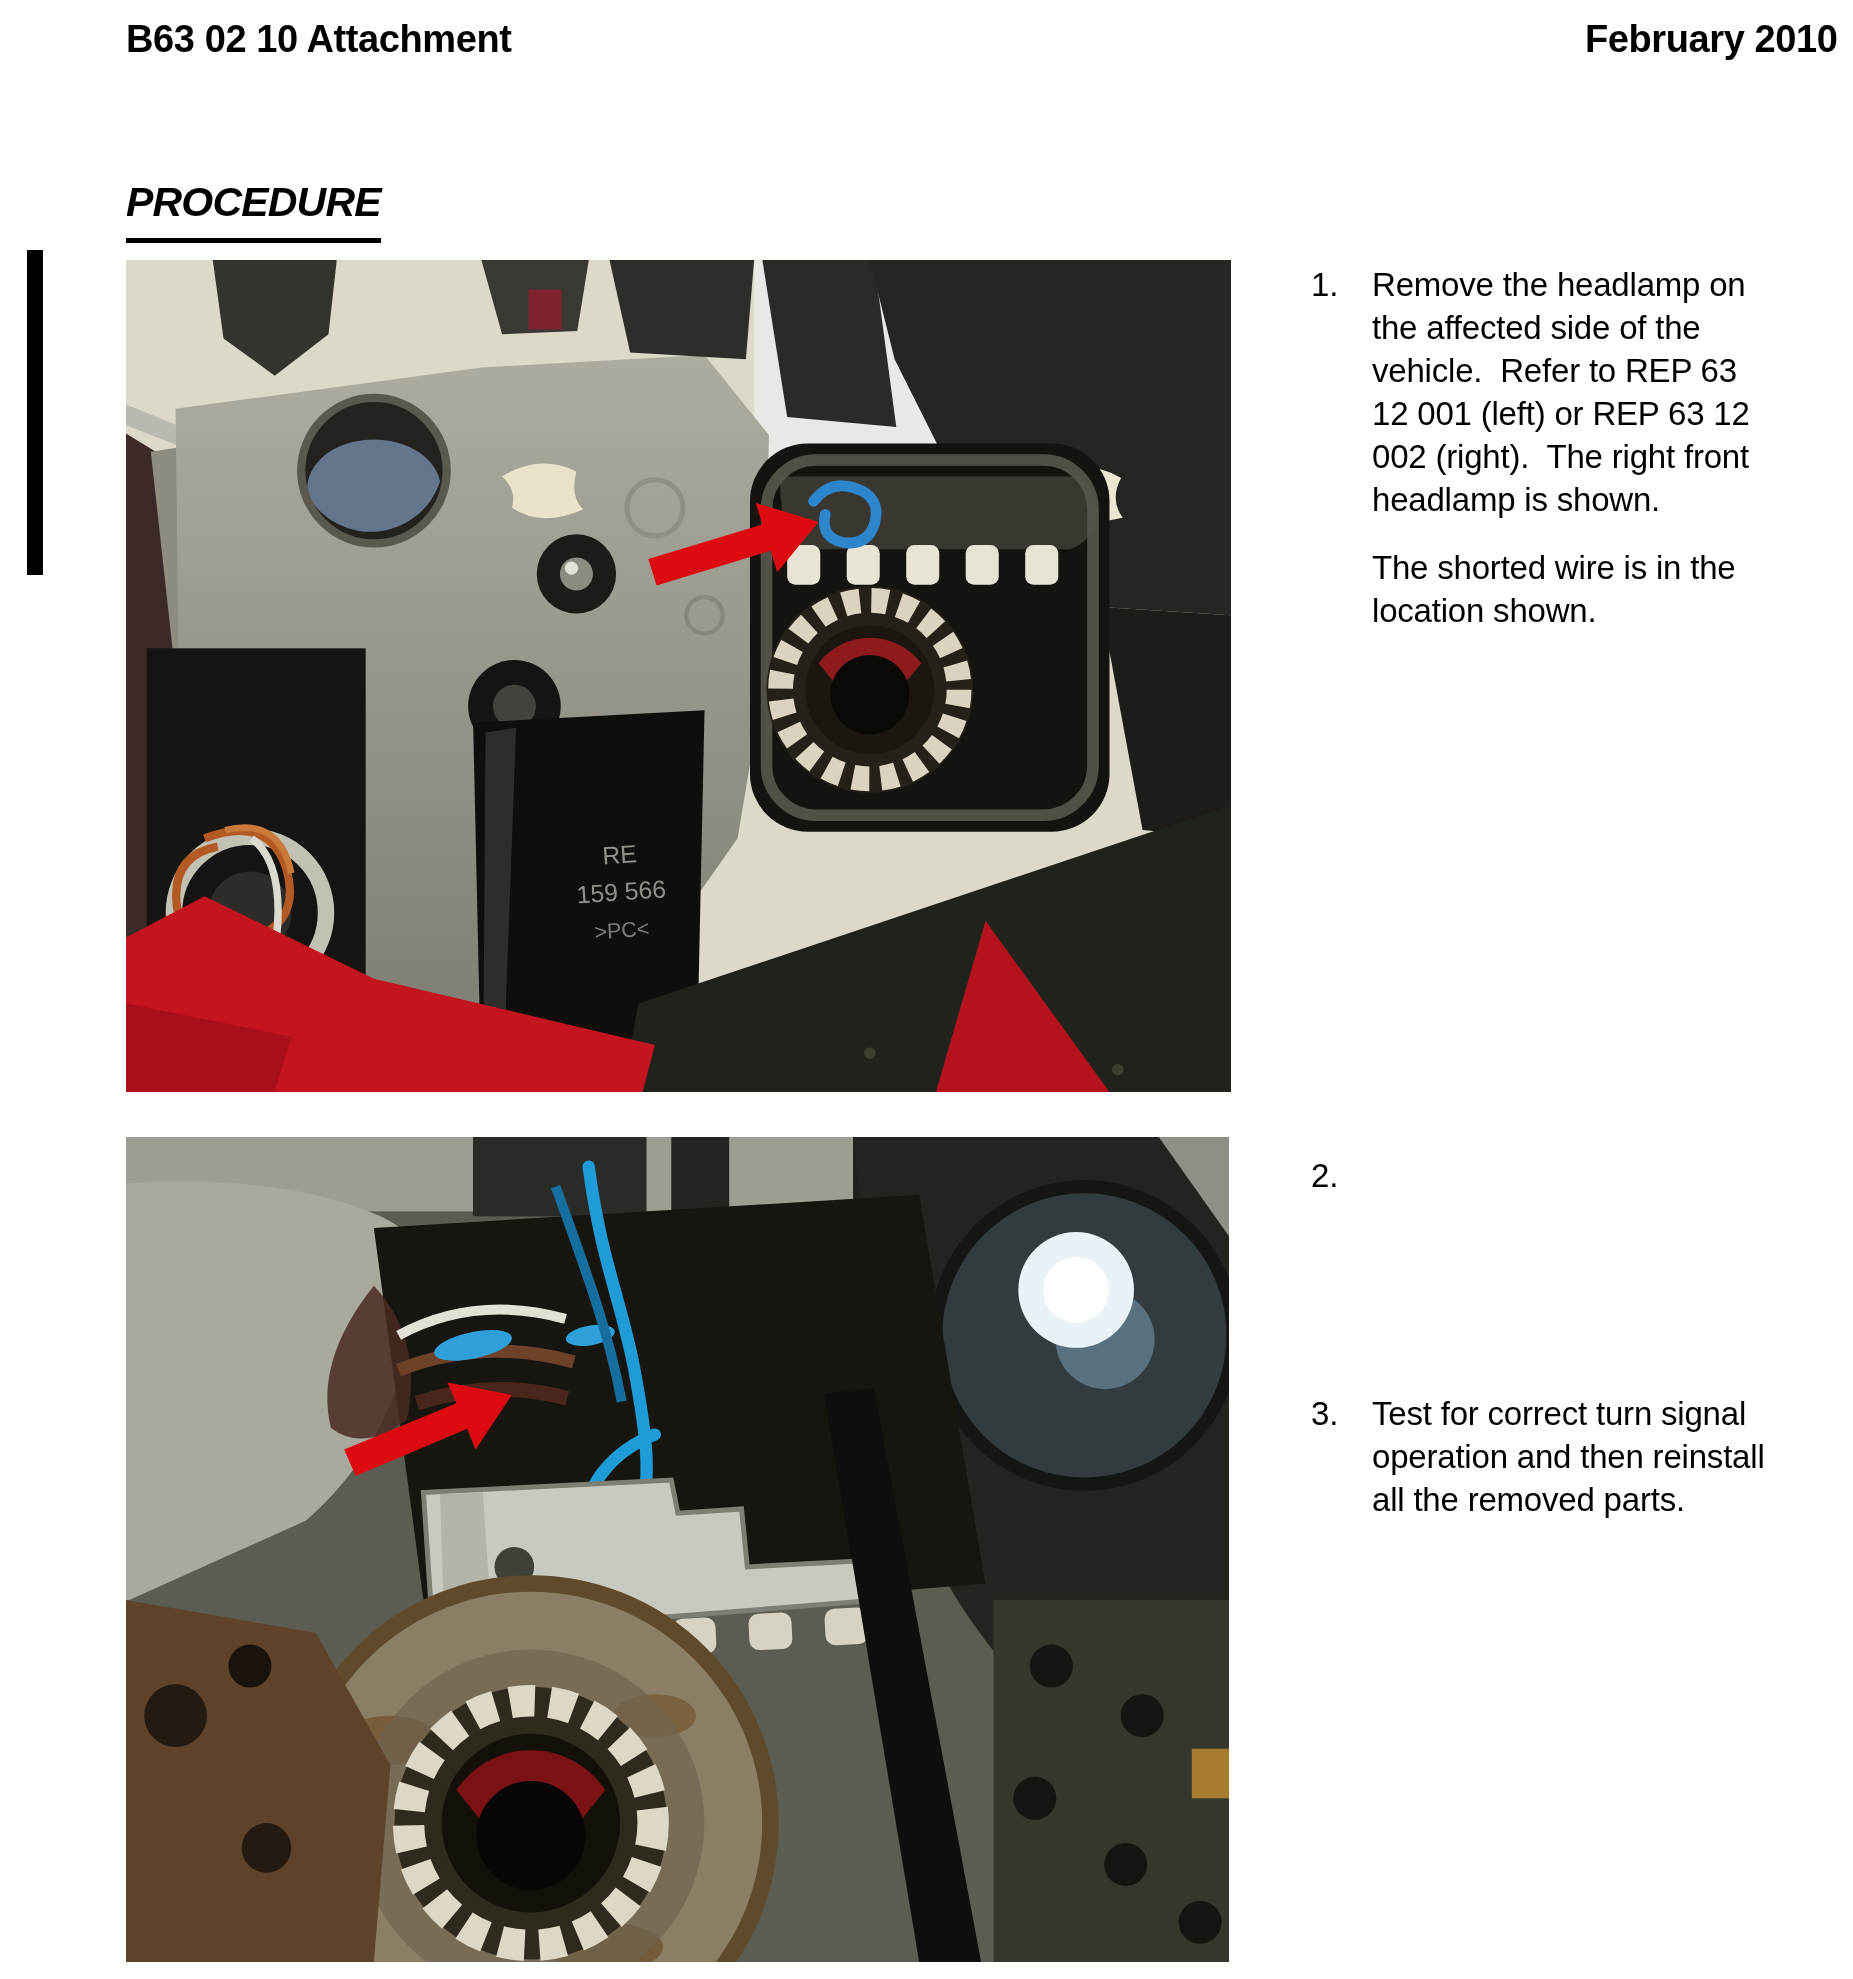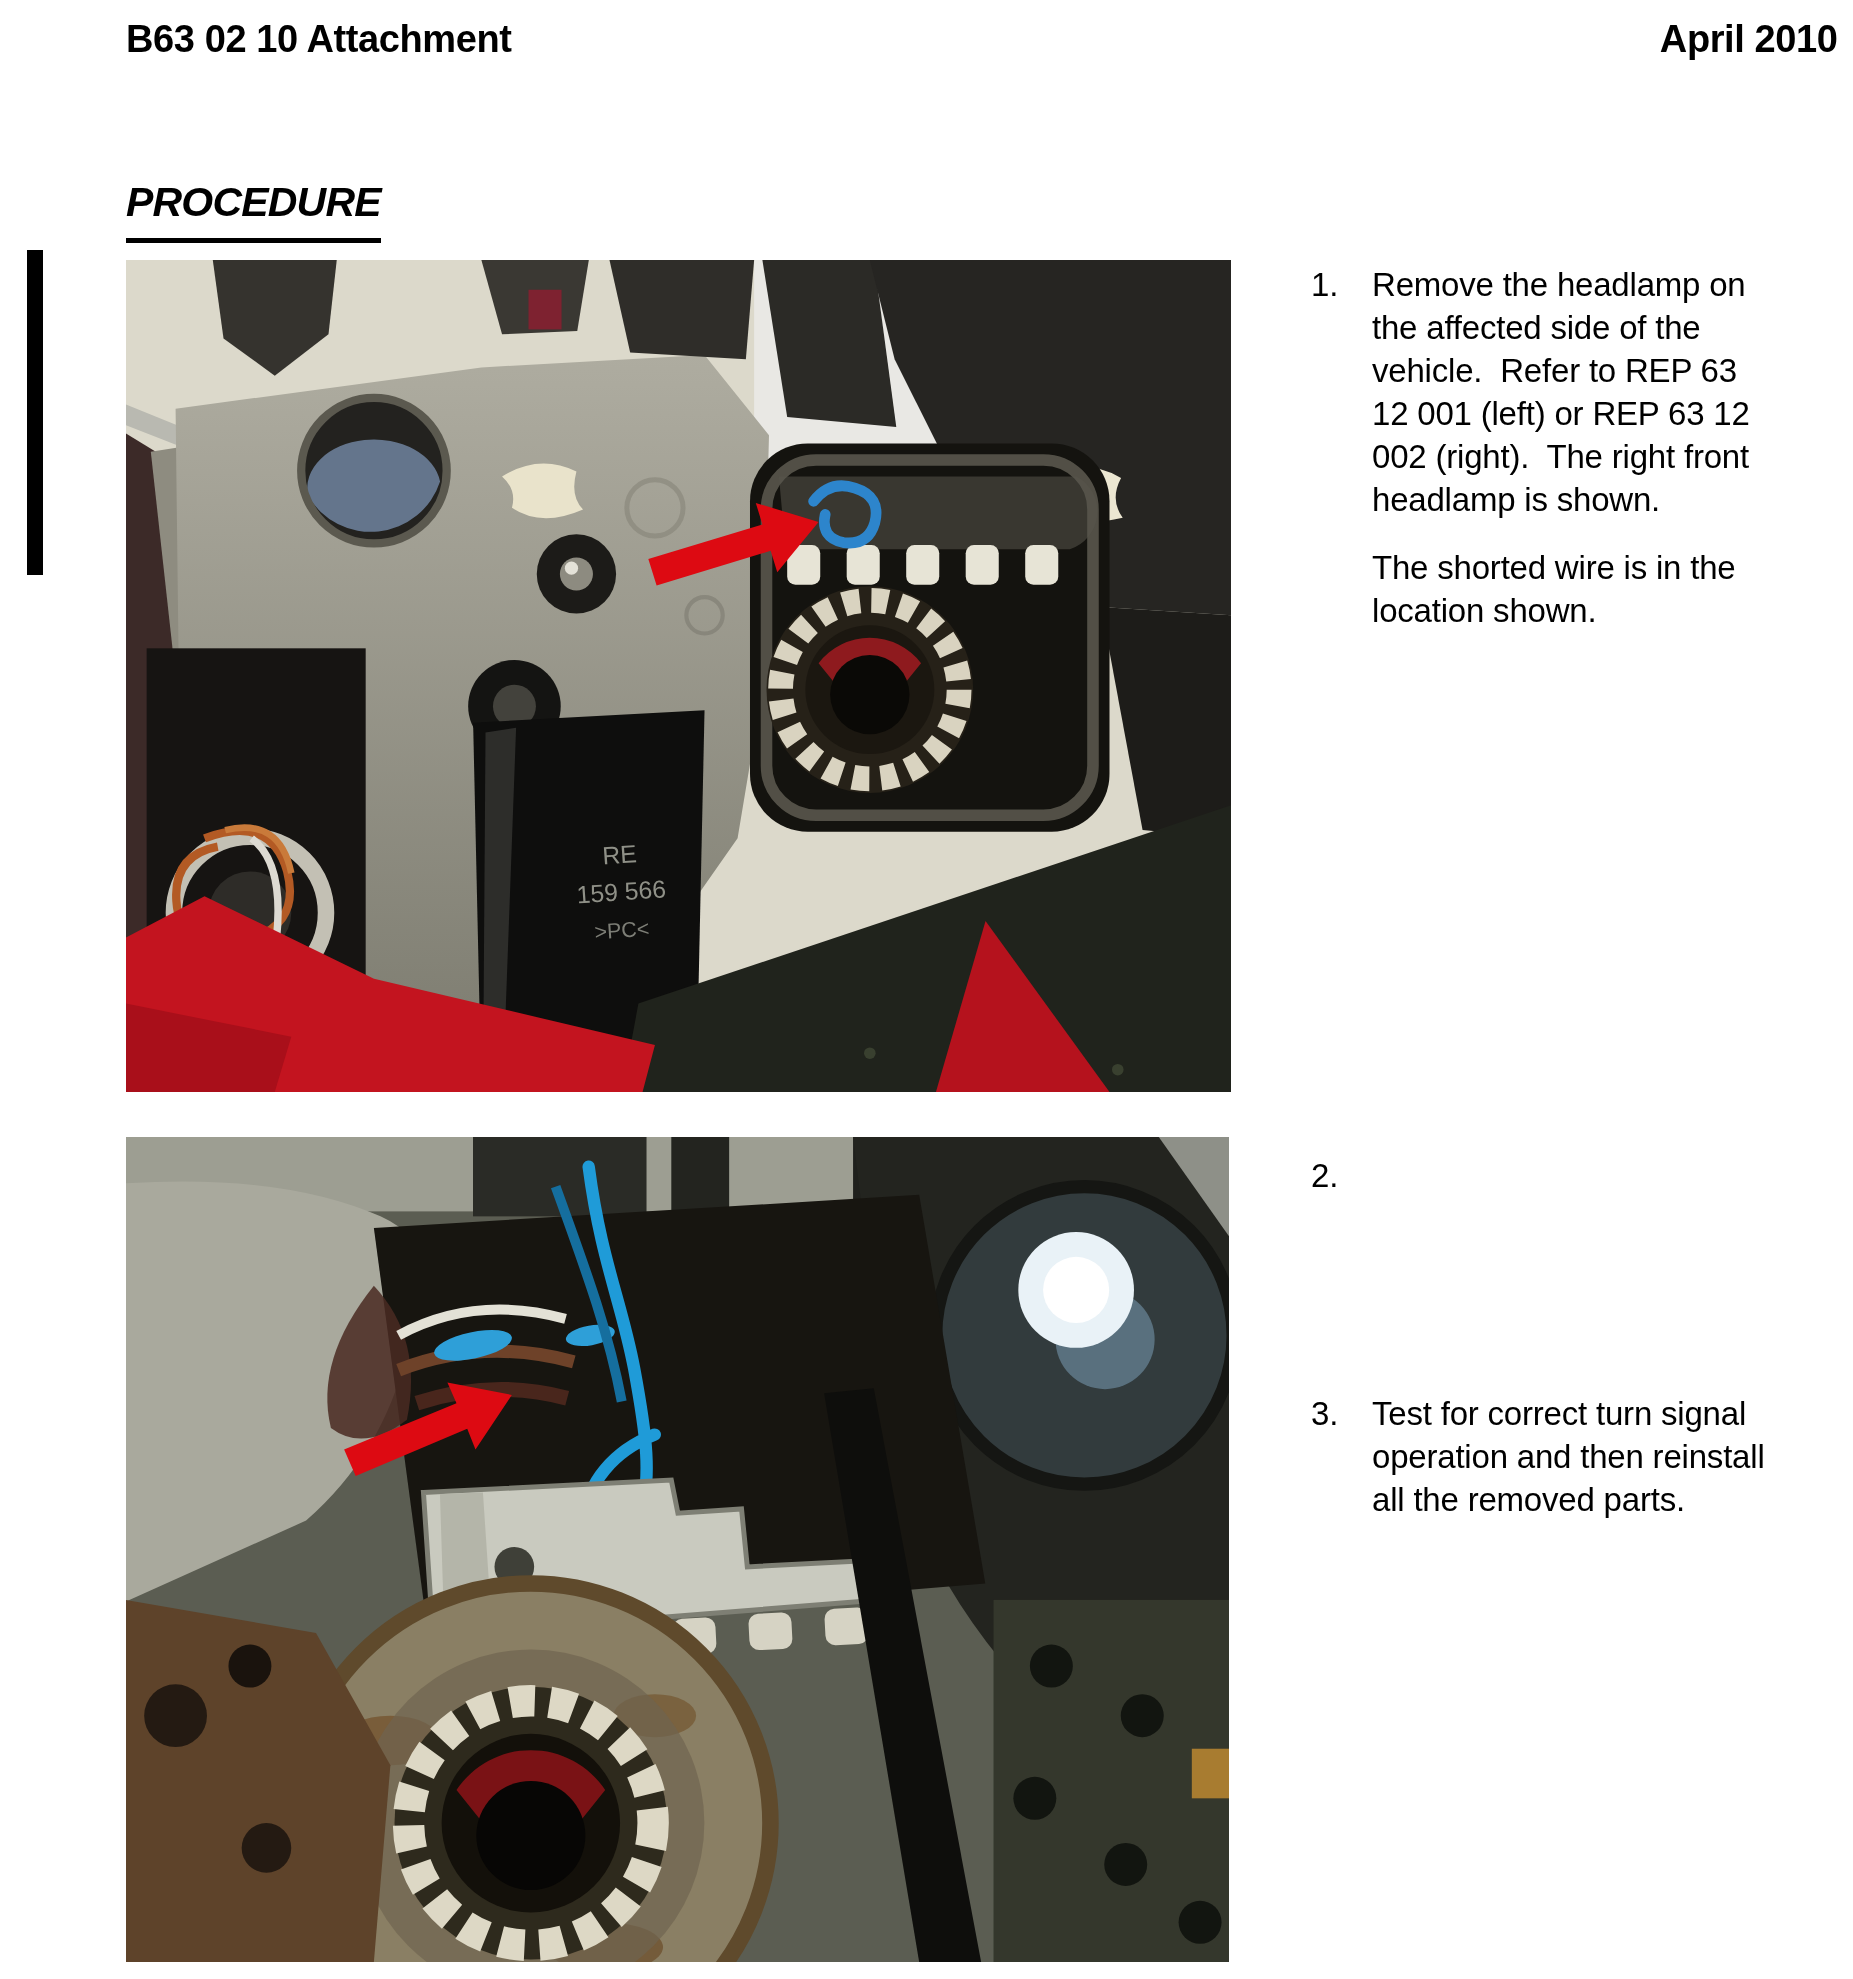--- a/index.html
+++ b/index.html
@@ -24,21 +24,21 @@
   .step{position:absolute;left:1311px;width:537px;display:flex;font-size:33px;line-height:43px;letter-spacing:-0.2px;}
   .step-num{width:61px;flex:none;}
   .step-text{white-space:pre-wrap;}
   .note{position:absolute;left:1372px;width:476px;font-size:33px;line-height:43px;letter-spacing:-0.2px;white-space:pre-wrap;}
   .s1{top:263px;} .s2{top:1154px;} .s3{top:1392px;} .n1{top:546px;}
 </style>
 </head>
 <body>
 
 <div class="hdr hdr-left">B63 02 10 Attachment</div>
-<div class="hdr hdr-right">April 2010</div>
+<div class="hdr hdr-right">February 2010</div>
 
 <div class="proc">PROCEDURE</div>
 
 <div class="changebar"></div>
 
 <div class="fig fig1">
 <svg viewBox="0 0 1337 1007" preserveAspectRatio="none">
   <defs>
     <linearGradient id="m1" x1="0" y1="0" x2="0" y2="1">
       <stop offset="0" stop-color="#aeaca0"></stop>

